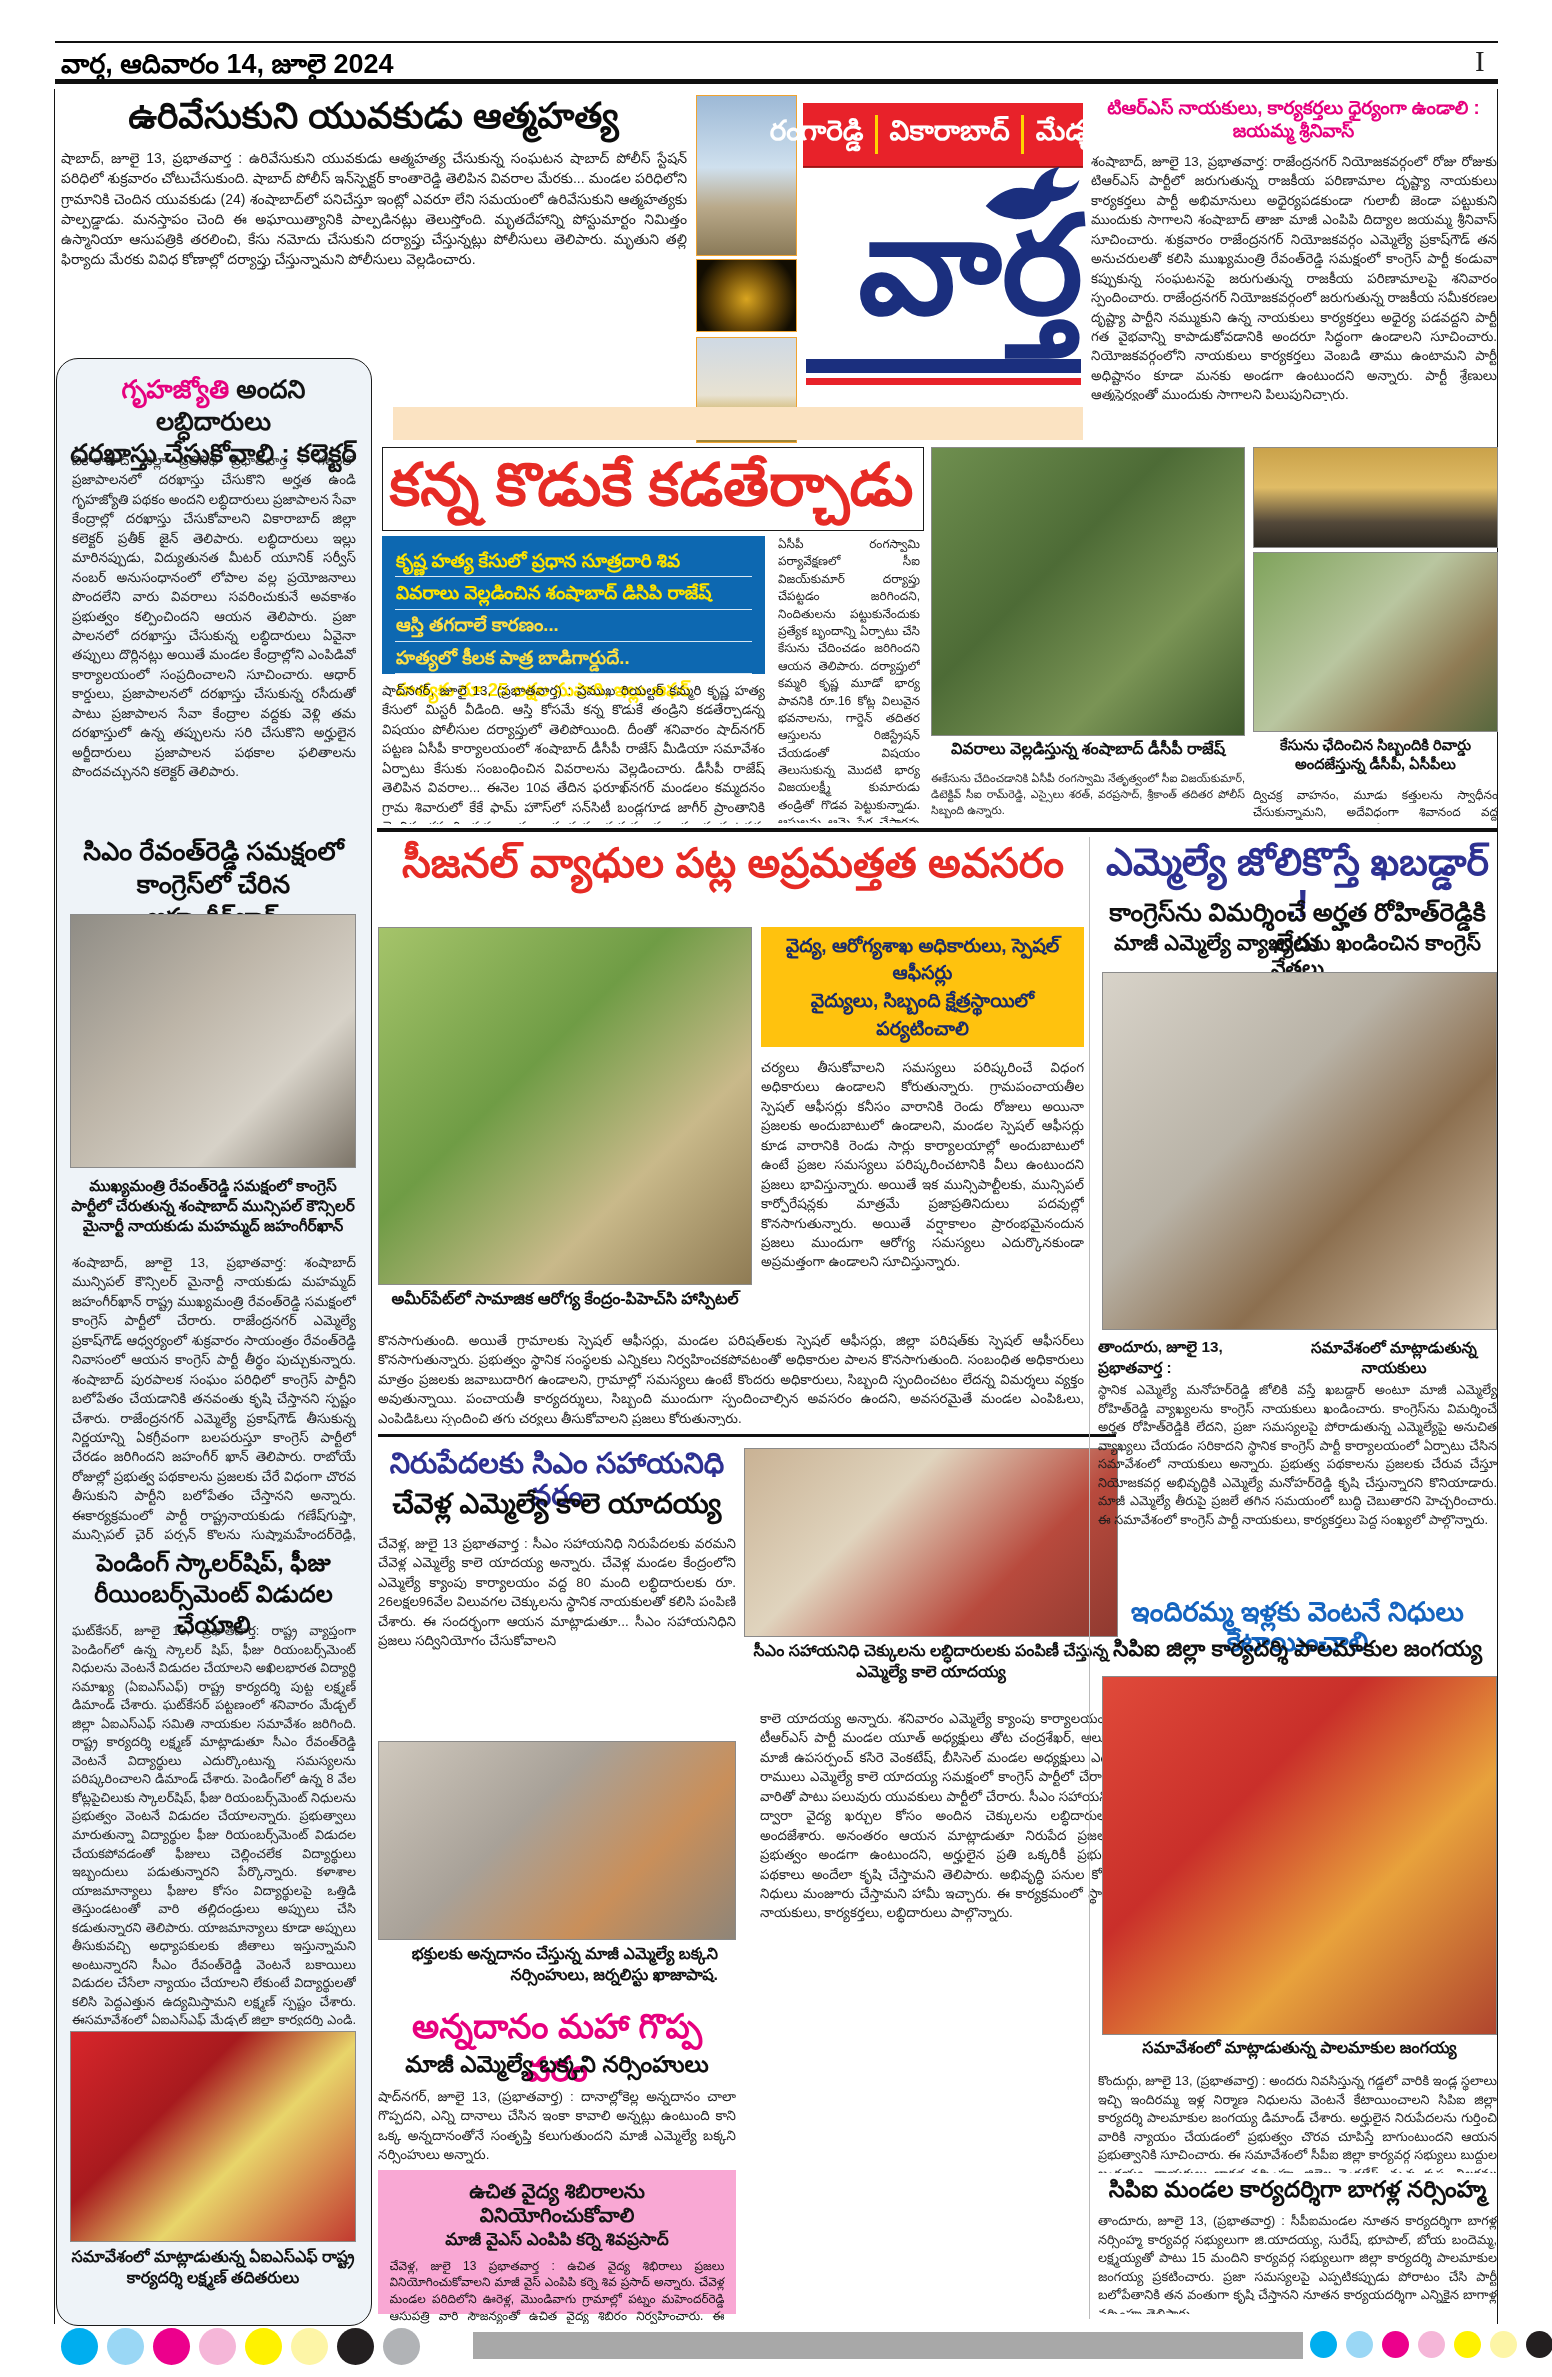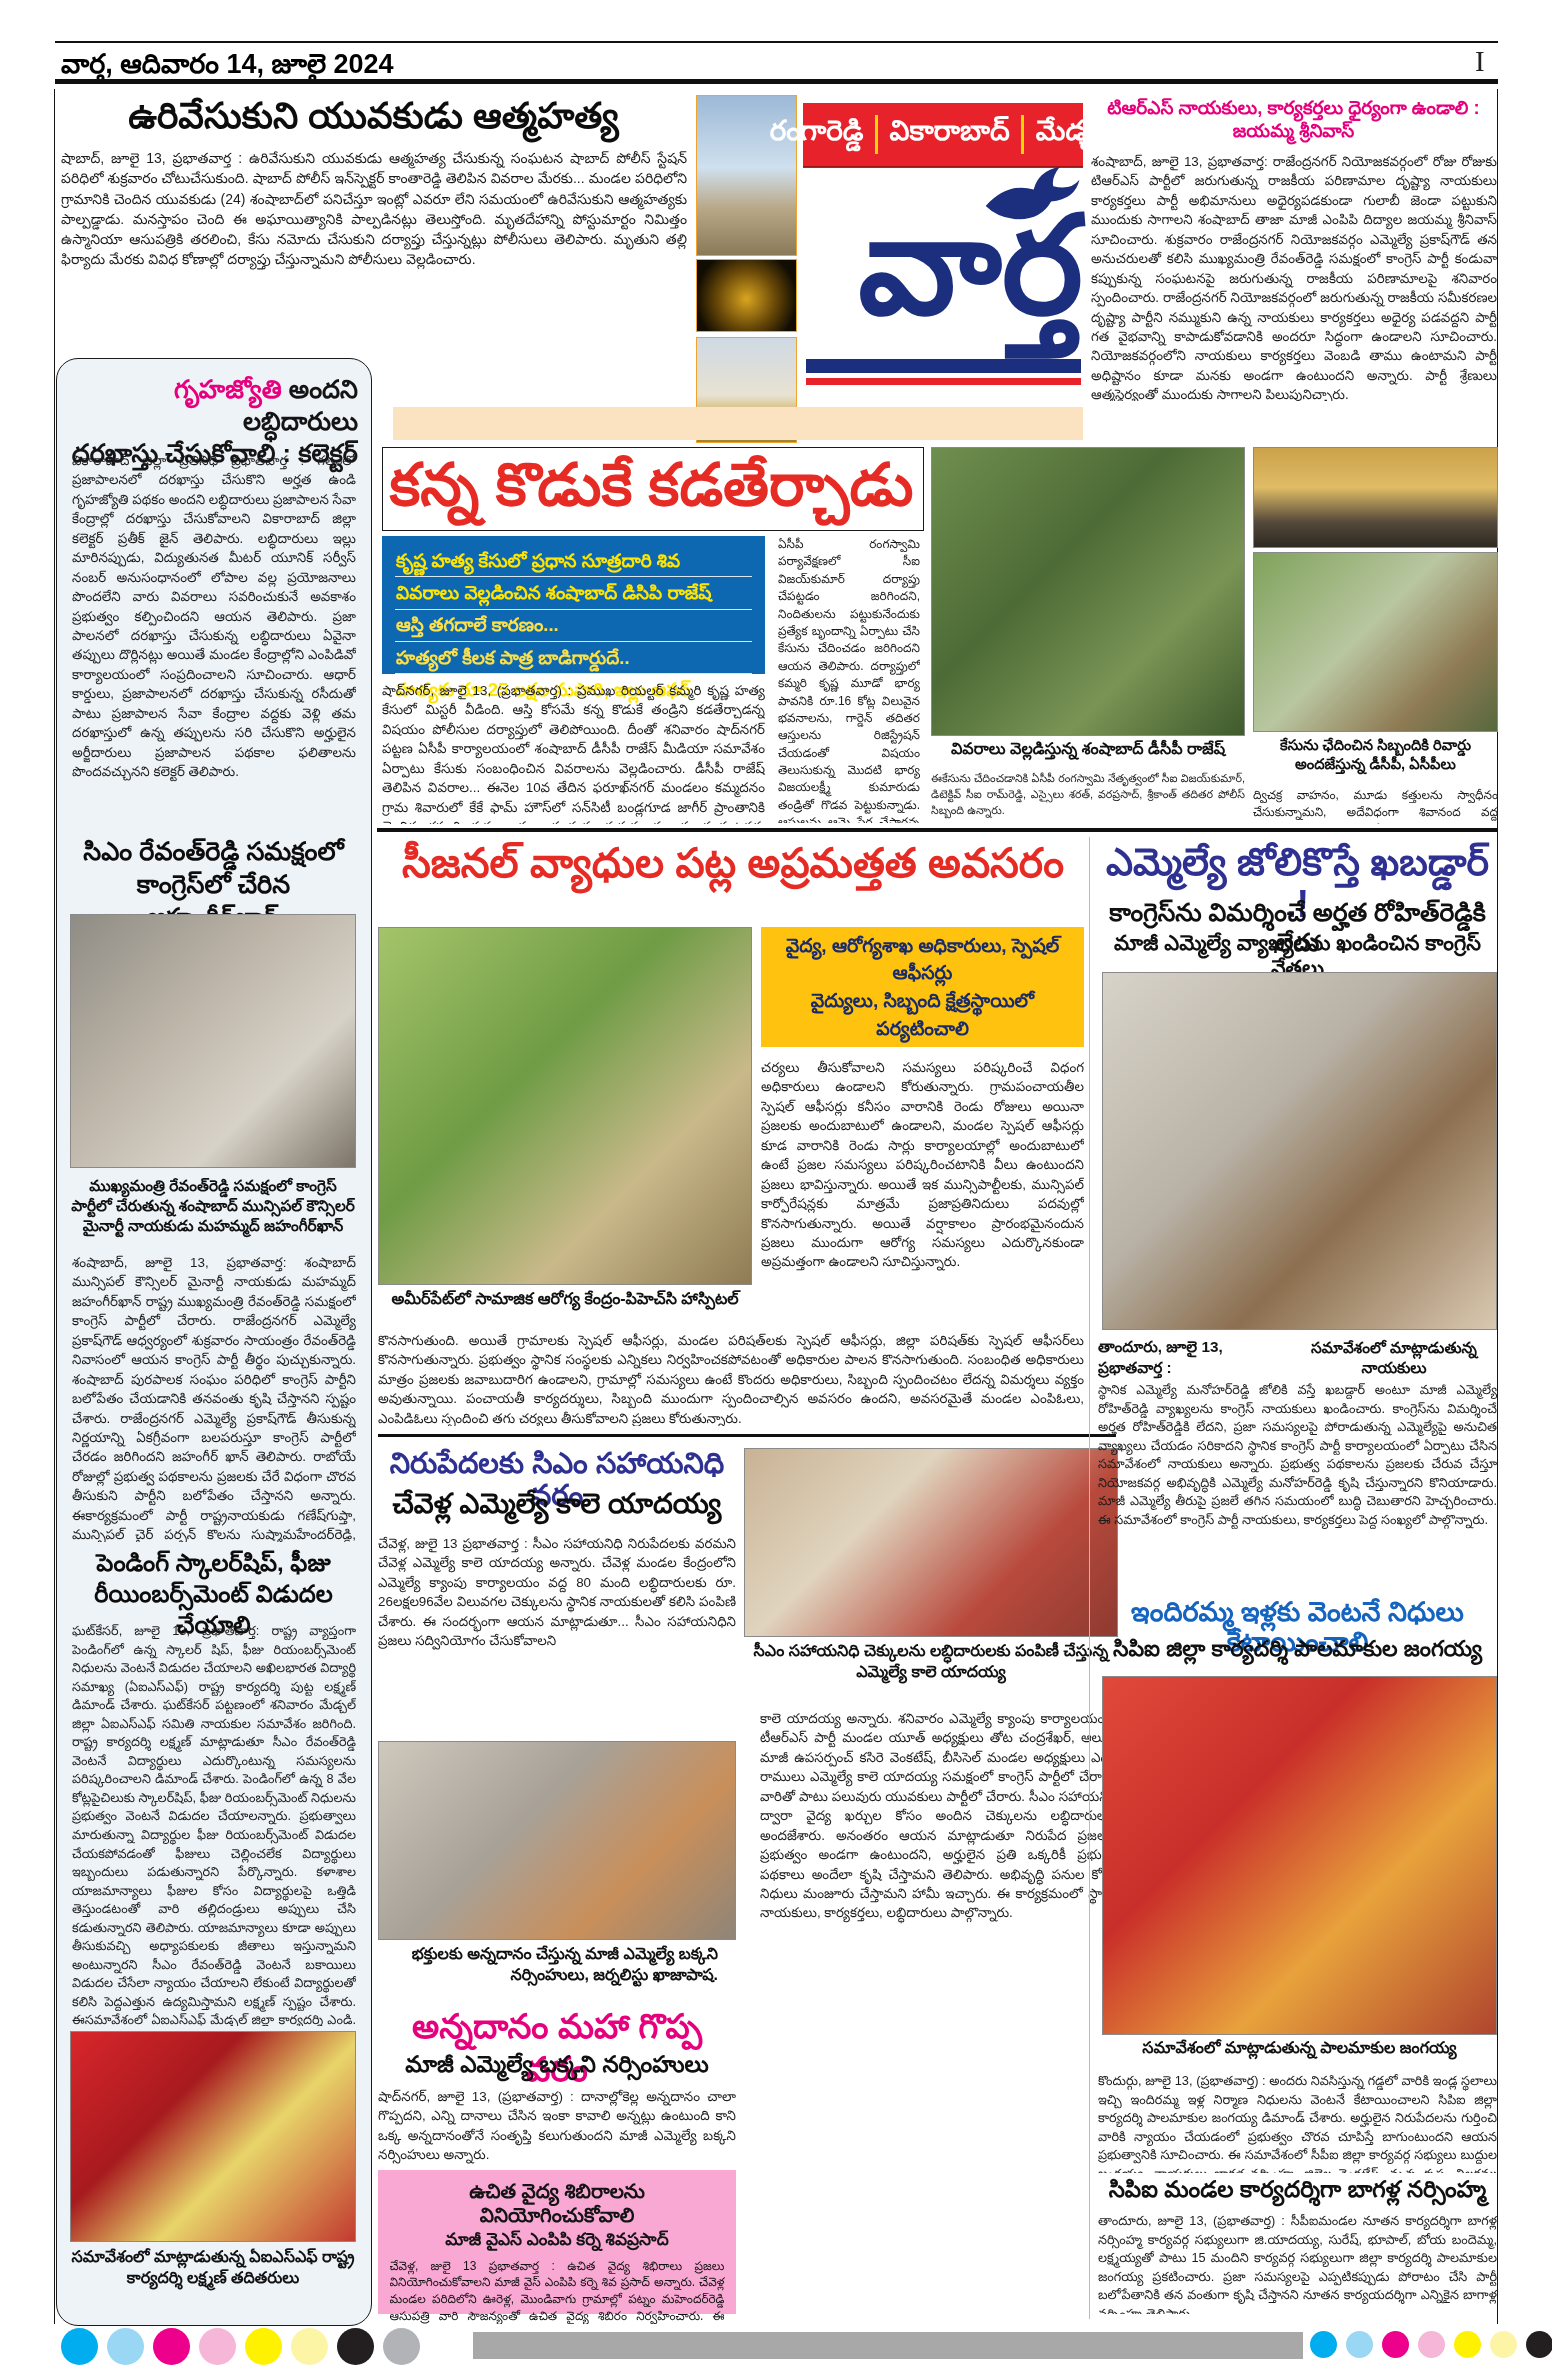--- a/index.html
+++ b/index.html
@@ -93,21 +93,21 @@
   <div class="logoword" style="left:803px;top:197px;width:280px;text-align:right;">వార్త</div>
   <div class="logo-underline" style="left:806px;top:359px;width:275px;height:14px;"></div>
   <div class="logo-redline" style="left:806px;top:378px;width:275px;height:7px;"></div>
   <div class="peach" style="left:393px;top:407px;width:690px;height:33px;"></div>
 
   <div class="hl-magenta" style="left:1089px;top:96px;width:409px;font-size:18.5px;">టిఆర్ఎస్ నాయకులు, కార్యకర్తలు ధైర్యంగా ఉండాలి : జయమ్మ శ్రీనివాస్</div>
   <div class="bt" style="left:1091px;top:152px;width:406px;height:249px;font-size:13.4px;">శంషాబాద్, జూలై 13, ప్రభాతవార్త: రాజేంద్రనగర్ నియోజకవర్గంలో రోజు రోజుకు టిఆర్ఎస్ పార్టీలో జరుగుతున్న రాజకీయ పరిణామాల దృష్ట్యా నాయకులు కార్యకర్తలు పార్టీ అభిమానులు అధైర్యపడకుండా గులాబీ జెండా పట్టుకుని ముందుకు సాగాలని శంషాబాద్ తాజా మాజీ ఎంపిపి దిద్యాల జయమ్మ శ్రీనివాస్ సూచించారు. శుక్రవారం రాజేంద్రనగర్ నియోజకవర్గం ఎమ్మెల్యే ప్రకాష్‌గౌడ్ తన అనుచరులతో కలిసి ముఖ్యమంత్రి రేవంత్‌రెడ్డి సమక్షంలో కాంగ్రెస్ పార్టీ కండువా కప్పుకున్న సంఘటనపై జరుగుతున్న రాజకీయ పరిణామాలపై శనివారం స్పందించారు. రాజేంద్రనగర్ నియోజకవర్గంలో జరుగుతున్న రాజకీయ సమీకరణల దృష్ట్యా పార్టీని నమ్ముకుని ఉన్న నాయకులు కార్యకర్తలు అధైర్య పడవద్దని పార్టీ గత వైభవాన్ని కాపాడుకోవడానికి అందరూ సిద్ధంగా ఉండాలని సూచించారు. నియోజకవర్గంలోని నాయకులు కార్యకర్తలు వెంబడి తాము ఉంటామని పార్టీ అధిష్టానం కూడా మనకు అండగా ఉంటుందని అన్నారు. పార్టీ శ్రేణులు ఆత్మస్థైర్యంతో ముందుకు సాగాలని పిలుపునిచ్చారు.</div>
 
   <div class="leftbox" style="left:56px;top:358px;width:314px;height:1966px;"></div>
 
-  <div class="abs" style="left:69px;top:374px;width:289px;text-align:right;font-weight:bold;font-size:25.5px;line-height:1.25;">
+  <div class="abs" style="left:69px;top:374px;width:289px;text-align:center;font-weight:bold;font-size:25.5px;line-height:1.25;">
     <span style="color:#e6007e;">గృహజ్యోతి</span>
     <span>అందని లబ్ధిదారులు</span><br>
     <span>దరఖాస్తు చేసుకోవాలి : కలెక్టర్</span>
   </div>
   <div class="bt" style="left:72px;top:451px;width:284px;height:377px;">వికారాబాద్ జిల్లా ప్రతినిధి ప్రభాతవార్త : గతంలో ప్రజాపాలనలో దరఖాస్తు చేసుకొని అర్హత ఉండి గృహజ్యోతి పథకం అందని లబ్ధిదారులు ప్రజాపాలన సేవా కేంద్రాల్లో దరఖాస్తు చేసుకోవాలని వికారాబాద్ జిల్లా కలెక్టర్ ప్రతీక్ జైన్ తెలిపారు. లబ్ధిదారులు ఇల్లు మారినప్పుడు, విద్యుతునత మీటర్ యూనిక్ సర్వీస్ నంబర్ అనుసంధానంలో లోపాల వల్ల ప్రయోజనాలు పొందలేని వారు వివరాలు సవరించుకునే అవకాశం ప్రభుత్వం కల్పించిందని ఆయన తెలిపారు. ప్రజా పాలనలో దరఖాస్తు చేసుకున్న లబ్ధిదారులు ఏవైనా తప్పులు దొర్లినట్లు అయితే మండల కేంద్రాల్లోని ఎంపిడివో కార్యాలయంలో సంప్రదించాలని సూచించారు. ఆధార్ కార్డులు, ప్రజాపాలనలో దరఖాస్తు చేసుకున్న రసీదుతో పాటు ప్రజాపాలన సేవా కేంద్రాల వద్దకు వెళ్లి తమ దరఖాస్తులో ఉన్న తప్పులను సరి చేసుకొని అర్హులైన అర్జీదారులు ప్రజాపాలన పథకాల ఫలితాలను పొందవచ్చునని కలెక్టర్ తెలిపారు.</div>
 
   <div class="hl-black" style="left:69px;top:835px;width:289px;font-size:25.5px;line-height:1.3;">సిఎం రేవంత్‌రెడ్డి సమక్షంలో కాంగ్రెస్‌లో చేరిన జహంగీర్‌ఖాన్</div>
   <div class="photo ph-join" style="left:70px;top:914px;width:286px;height:254px;"></div>
   <div class="cap" style="left:70px;top:1176px;width:286px;height:72px;font-size:15.3px;">ముఖ్యమంత్రి రేవంత్‌రెడ్డి సమక్షంలో కాంగ్రెస్ పార్టీలో చేరుతున్న శంషాబాద్ మున్సిపల్ కౌన్సిలర్ మైనార్టీ నాయకుడు మహమ్మద్ జహంగీర్‌ఖాన్</div>
   <div class="bt" style="left:72px;top:1253px;width:284px;height:289px;">శంషాబాద్, జూలై 13, ప్రభాతవార్త: శంషాబాద్ మున్సిపల్ కౌన్సిలర్ మైనార్టీ నాయకుడు మహమ్మద్ జహంగీర్‌ఖాన్ రాష్ట్ర ముఖ్యమంత్రి రేవంత్‌రెడ్డి సమక్షంలో కాంగ్రెస్ పార్టీలో చేరారు. రాజేంద్రనగర్ ఎమ్మెల్యే ప్రకాష్‌గౌడ్ ఆధ్వర్యంలో శుక్రవారం సాయంత్రం రేవంత్‌రెడ్డి నివాసంలో ఆయన కాంగ్రెస్ పార్టీ తీర్థం పుచ్చుకున్నారు. శంషాబాద్ పురపాలక సంఘం పరిధిలో కాంగ్రెస్ పార్టీని బలోపేతం చేయడానికి తనవంతు కృషి చేస్తానని స్పష్టం చేశారు. రాజేంద్రనగర్ ఎమ్మెల్యే ప్రకాష్‌గౌడ్ తీసుకున్న నిర్ణయాన్ని ఏకగ్రీవంగా బలపరుస్తూ కాంగ్రెస్ పార్టీలో చేరడం జరిగిందని జహంగీర్ ఖాన్ తెలిపారు. రాబోయే రోజుల్లో ప్రభుత్వ పథకాలను ప్రజలకు చేరే విధంగా చొరవ తీసుకుని పార్టీని బలోపేతం చేస్తానని అన్నారు. ఈకార్యక్రమంలో పార్టీ రాష్ట్రనాయకుడు గణేష్‌గుప్తా, మున్సిపల్ చైర్ పర్సన్ కొలను సుష్మామహేందర్‌రెడ్డి, మున్సిపల్ పార్టీ అధ్యక్షుడు దూడల వెంకటేష్ గౌడ్ తదితరులు ఉన్నారు.</div>

